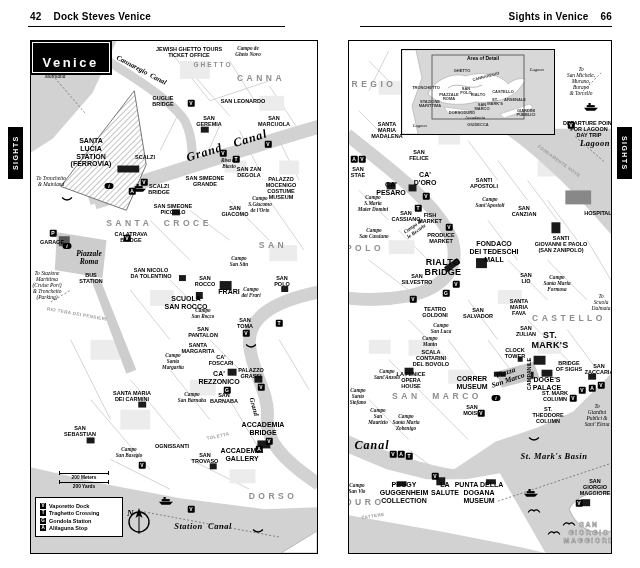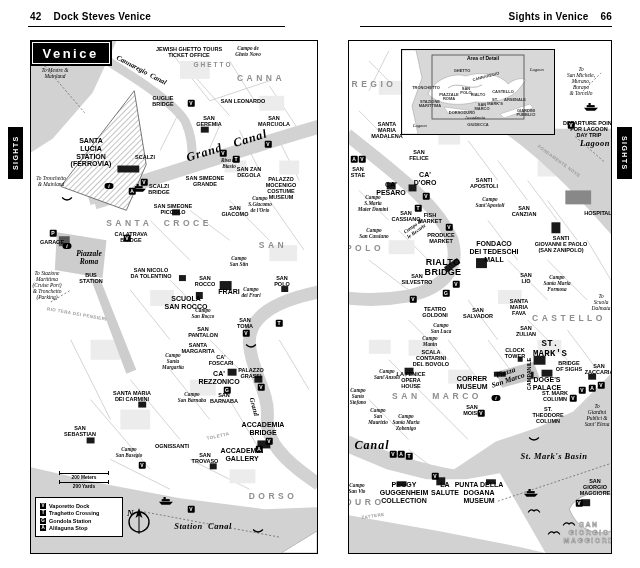--- a/index.html
+++ b/index.html
@@ -39,21 +39,21 @@
   .dist3{font-size:7px;font-weight:bold;color:#f4f4f4;-webkit-text-stroke:.55px #8a8a8a;letter-spacing:1.5px;}
   .st{font-size:4.5px;font-weight:bold;color:#9b9b9b;letter-spacing:.4px;}
   .ins{font-size:4px;font-weight:bold;color:#333;line-height:1.1;}
   .insb{font-size:5px;font-weight:bold;}
   .insi{font-size:4.5px;font-style:italic;font-family:"Liberation Serif",serif;}
   .ic{position:absolute;transform:translate(-50%,-50%);width:6.5px;height:6.5px;background:#000;
     color:#fff;font:bold 5px/6.5px "Liberation Sans",sans-serif;text-align:center;border-radius:1px;}
   .ic.info{width:9px;height:6px;border-radius:3px;font-style:italic;line-height:6px;}
   .gl{position:absolute;transform:translate(-50%,-50%);line-height:0;}
   .vtitle{position:absolute;left:-2px;top:-2px;background:#000;padding:2.5px;z-index:5;}
-  .vtitle-in{border:1.2px solid #fff;padding:3px 10px 2px 10px;color:#fff;
+  .vtitle-in{border:1.2px solid #fff;padding:12px 10px 2px 10px;color:#fff;
     font:bold 13px "Liberation Sans",sans-serif;letter-spacing:2.5px;}
   .legend{position:absolute;left:4px;top:456px;width:88px;background:#fff;border:1.3px solid #000;
     padding:3px 4px;box-sizing:border-box;z-index:4;}
   .lrow{display:flex;align-items:center;gap:3px;margin:1.5px 0;}
   .lic{display:inline-block;width:6px;height:6px;background:#000;color:#fff;
     font:bold 4.5px/6px "Liberation Sans",sans-serif;text-align:center;flex:none;}
   .llab{font:bold 5.5px "Liberation Sans",sans-serif;color:#000;}
   .scalebar{position:absolute;left:26px;top:430px;width:54px;font:bold 4.8px "Liberation Sans",sans-serif;
     text-align:center;color:#000;z-index:4;}
   .sl{height:4px;border-left:1px solid #000;border-right:1px solid #000;position:relative;margin:0 2px;}
@@ -445,21 +445,21 @@
 ZULIAN</div>
         <div class="lbl cmp" style="left: 92px; top: 288px;">Campo
 San Luca</div>
         <div class="lbl cmp" style="left: 81px; top: 301px;">Campo
 Manin</div>
         <div class="lbl ch" style="left: 82px; top: 317px;">SCALA
 CONTARINI
 DEL BOVOLO</div>
         <div class="lbl ch" style="left: 166px; top: 312px;">CLOCK
 TOWER</div>
-        <div class="lbl bg" style="left: 201px; top: 308px; font-family: Liberation Mono, monospace;">ST.
+        <div class="lbl bg" style="left: 201px; top: 299px;">ST.
 MARK'S</div>
         <div class="lbl ch" style="left: 220px; top: 325px;">BRIDGE
 OF SIGHS</div>
         <div class="lbl ch" style="left: 250px; top: 328px;">SAN
 ZACCARIA</div>
         <div class="lbl bg2" style="left: 123px; top: 342px;">CORRER
 MUSEUM</div>
         <div class="lbl pz" style="left: 158px; top: 336px; transform: translate(-50%, -50%) rotate(-18deg);">Piazza
 San Marco</div>
         <div class="lbl ch" style="left: 180px; top: 333px; transform: translate(-50%, -50%) rotate(-90deg);">CAMPANILE</div>

